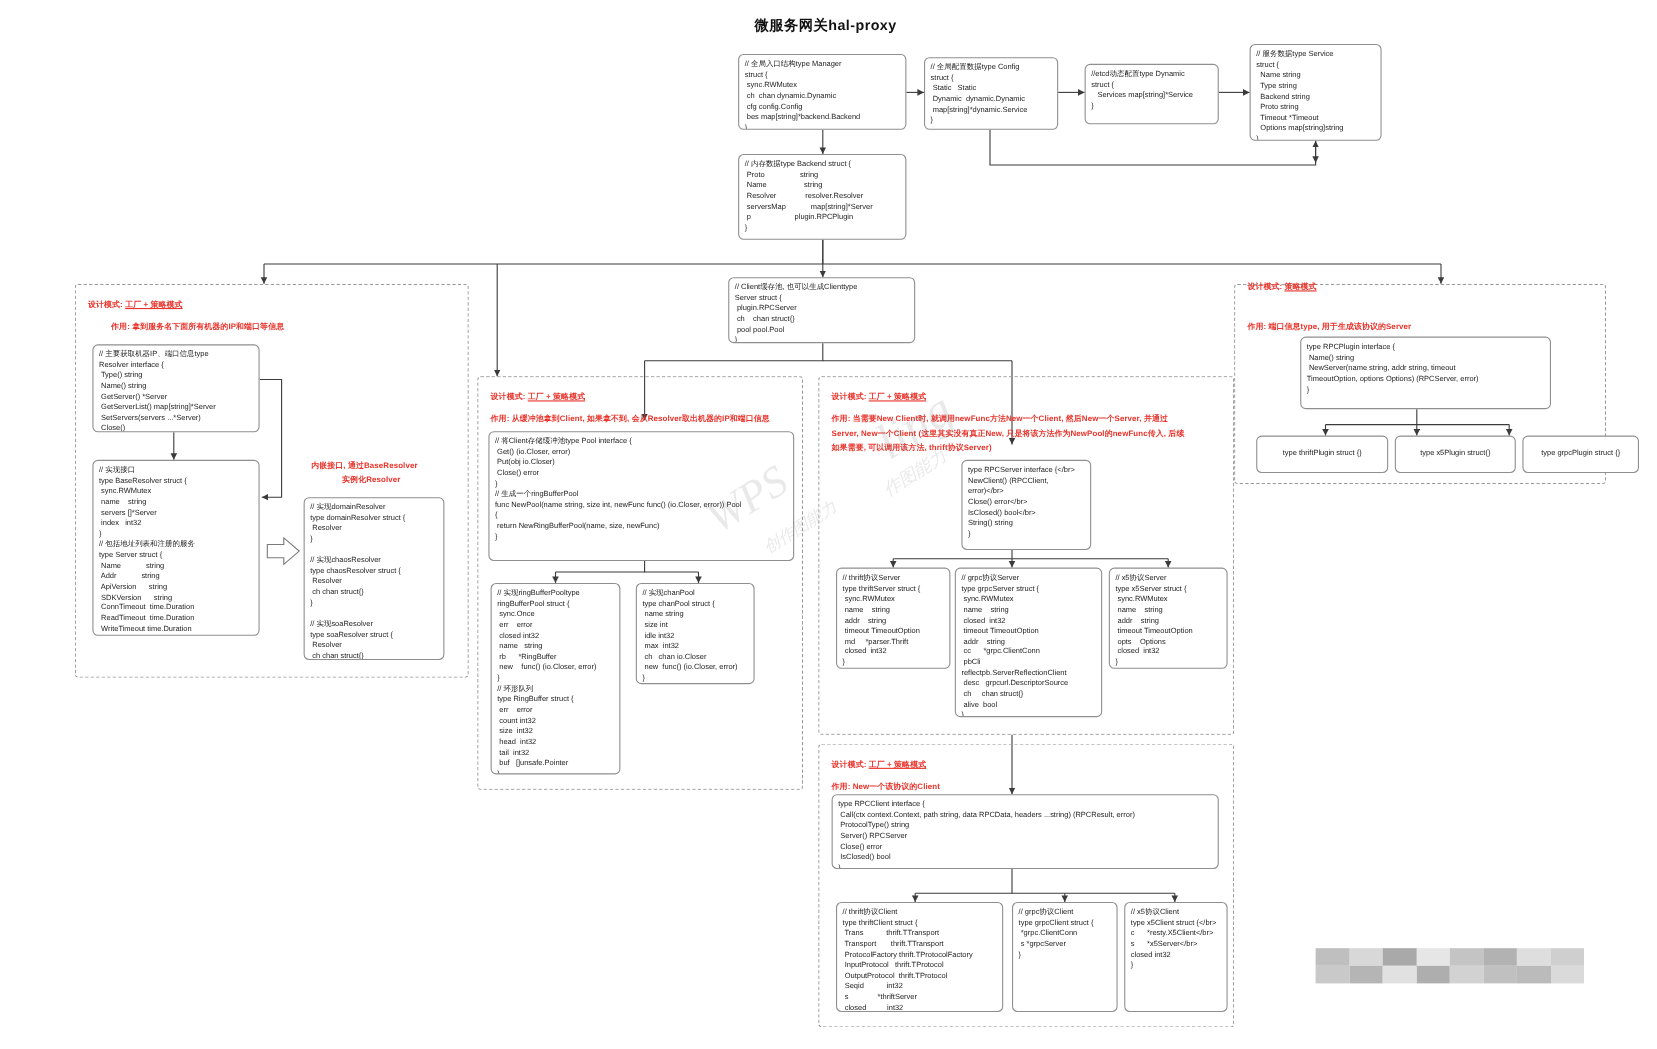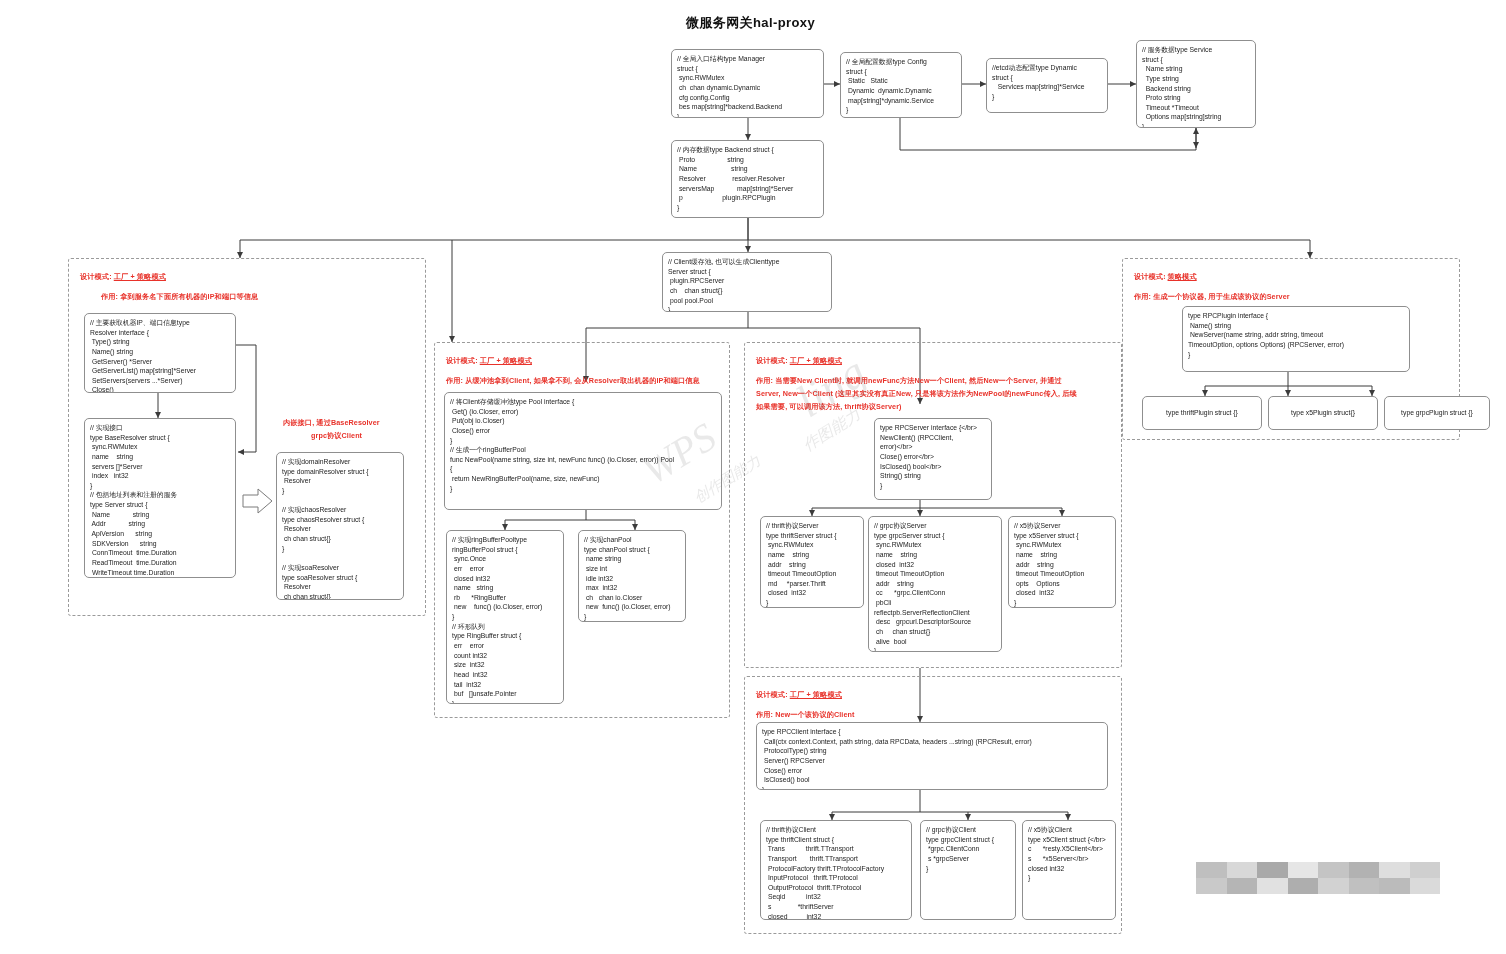--- a/index.html
+++ b/index.html
@@ -251,21 +251,21 @@
  Name            string
  Addr            string
  ApiVersion      string
  SDKVersion      string
  ConnTimeout  time.Duration
  ReadTimeout  time.Duration
  WriteTimeout time.Duration
 }</div>
 
   <div class="note" style="left:283px; top:418px; text-align:right;">内嵌接口, 通过BaseResolver</div>
-  <div class="note" style="left:311px; top:431px;">grpc协议Client</div>
+  <div class="note" style="left:311px; top:431px;">实例化Resolver</div>
 
   <div class="box" style="left:276px; top:452px; width:128px; height:148px;">// 实现domainResolver
 type domainResolver struct {
  Resolver
 }
 
 // 实现chaosResolver
 type chaosResolver struct {
  Resolver
  ch chan struct{}
@@ -405,22 +405,22 @@
 
   <div class="box" style="left:1022px; top:820px; width:94px; height:100px;">// x5协议Client
 type x5Client struct {&lt;/br&gt;
 c      *resty.X5Client&lt;/br&gt;
 s      *x5Server&lt;/br&gt;
 closed int32
 }</div>
 
   <div class="group" style="left:1122px; top:258px; width:338px; height:182px;"></div>
 
-  <div class="note" style="left:1134px; top:272px;font-family:Liberation Serif, serif;"><span>设计模式: </span><span class="ul">策略模式</span></div>
-  <div class="note" style="left:1134px; top:292px;">作用: 生成一个协议器, 用于生成该协议的Server</div>
+  <div class="note" style="left:1134px; top:256px;"><span>设计模式: </span><span class="ul">策略模式</span></div>
+  <div class="note" style="left:1134px; top:292px;">作用: 端口信息type, 用于生成该协议的Server</div>
 
   <div class="box" style="left:1182px; top:306px; width:228px; height:66px;">type RPCPlugin interface {
  Name() string
  NewServer(name string, addr string, timeout
 TimeoutOption, options Options) (RPCServer, error)
 }</div>
 
   <div class="box center" style="left:1142px; top:396px; width:120px; height:34px;">type thriftPlugin struct {}</div>
 
   <div class="box center" style="left:1268px; top:396px; width:110px; height:34px;">type x5Plugin struct{}</div>

